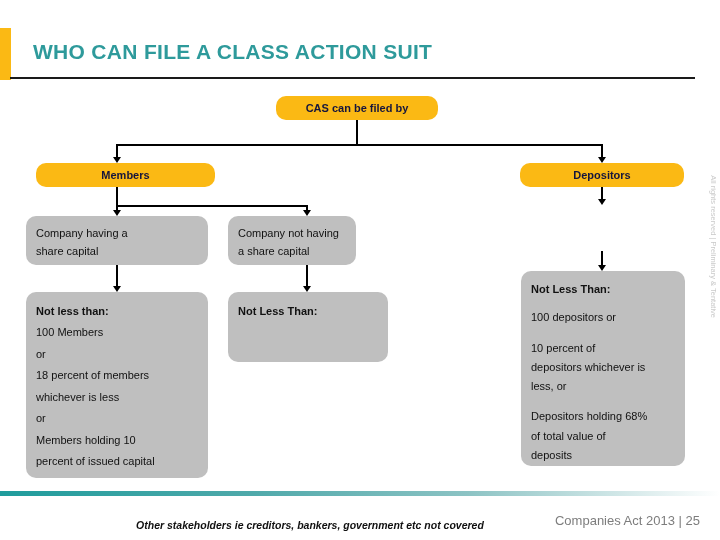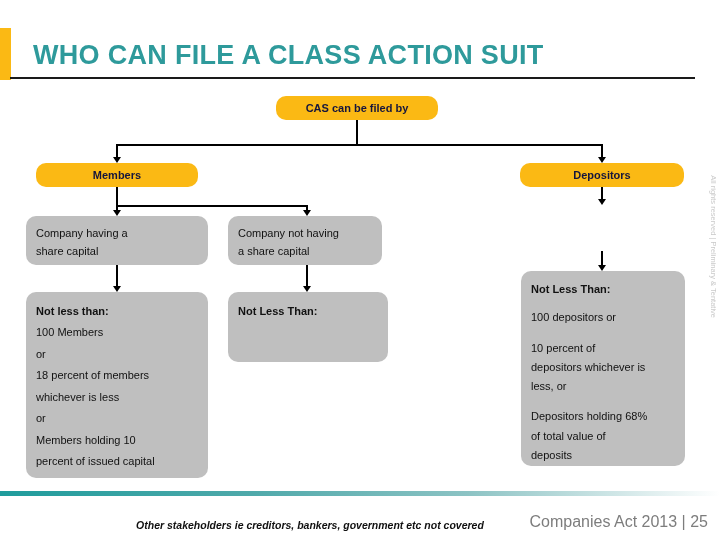--- a/index.html
+++ b/index.html
@@ -11,21 +11,21 @@
   }
   #slide{position:absolute;left:0;top:0;width:720px;height:540px;}
 
   
   .accent-bar{
     position:absolute;left:0;top:28px;width:11px;height:52px;
     background:#fbb914;
   }
   .slide-title{
     position:absolute;left:33px;top:40px;
-    font-size:27px;font-weight:bold;letter-spacing:.3px;
+    font-size:21px;font-weight:bold;letter-spacing:.3px;
     color:#2e9a9b;white-space:nowrap;
   }
   .title-rule{
     position:absolute;left:10px;top:77px;width:685px;height:2px;
     background:#1a1a1a;
   }
 
   
   .box{position:absolute;box-sizing:border-box;border-radius:10px;}
   .amber{
@@ -58,22 +58,22 @@
   
   .footnote{
     position:absolute;left:0;top:472px;width:620px;text-align:center;
     font-size:10.5px;font-weight:bold;font-style:italic;color:#101010;margin-top:47px;
   }
   .footer-gradient{
     position:absolute;left:0;top:491px;width:720px;height:5px;
     background:linear-gradient(to right,#1f9c9c 0%,#4fa9aa 35%,#8cc3c4 65%,#ffffff 100%);
   }
   .footer-credit{
-    position:absolute;right:12px;top:513px;
-    font-size:16px;color:#7d7d7d;white-space:nowrap;
+    position:absolute;right:20px;top:513px;
+    font-size:13px;color:#7d7d7d;white-space:nowrap;
   }
   .side-note{
     position:absolute;right:2px;top:318px;
     font-size:7.5px;color:#c9c9c9;white-space:nowrap;
     transform:rotate(90deg);transform-origin:right top;
   }
 </style>
 </head>
 <body>
 
@@ -88,37 +88,37 @@
   <div class="vline" style="left:356px;top:120px;height:25px;"></div>
 
   <div class="hline" style="left:116px;top:144px;width:486px;"></div>
 
   <div class="vline" style="left:116px;top:144px;height:14px;"></div>
   <div class="arrow" style="left:113px;top:157px;"></div>
 
   <div class="vline" style="left:601px;top:144px;height:14px;"></div>
   <div class="arrow" style="left:598px;top:157px;"></div>
 
-  <div class="box amber" style="left:36px;top:163px;width:162px;height:24px;">Members</div>
+  <div class="box amber" style="left:36px;top:163px;width:179px;height:24px;">Members</div>
 
   <div class="box amber" style="left:520px;top:163px;width:164px;height:24px;">Depositors</div>
 
   <div class="vline" style="left:116px;top:187px;height:19px;"></div>
   <div class="hline" style="left:116px;top:205px;width:192px;"></div>
   <div class="vline" style="left:116px;top:205px;height:6px;"></div>
   <div class="arrow" style="left:113px;top:210px;"></div>
   <div class="vline" style="left:306px;top:205px;height:6px;"></div>
   <div class="arrow" style="left:303px;top:210px;"></div>
 
   <div class="box gray" style="left:26px;top:216px;width:182px;height:49px;">
     <span class="ln" style="white-space:pre-line;line-height:1.6;">Company having a
 share capital</span>
   </div>
 
-  <div class="box gray" style="left:228px;top:216px;width:154px;height:49px;">
+  <div class="box gray" style="left:228px;top:216px;width:128px;height:49px;">
     <span class="ln" style="white-space:pre-line;line-height:1.6;">Company not having
 a share capital</span>
   </div>
 
   <div class="vline" style="left:601px;top:187px;height:13px;"></div>
   <div class="arrow" style="left:598px;top:199px;"></div>
 
 
   <div class="vline" style="left:601px;top:251px;height:15px;"></div>
   <div class="arrow" style="left:598px;top:265px;"></div>

